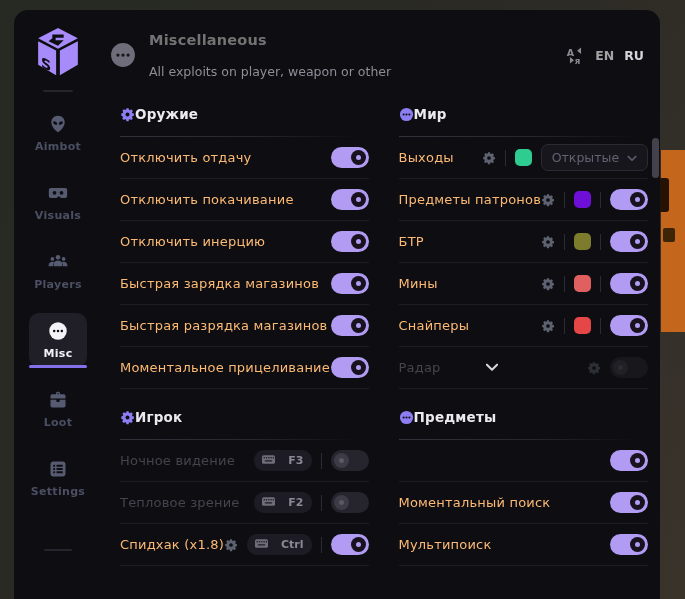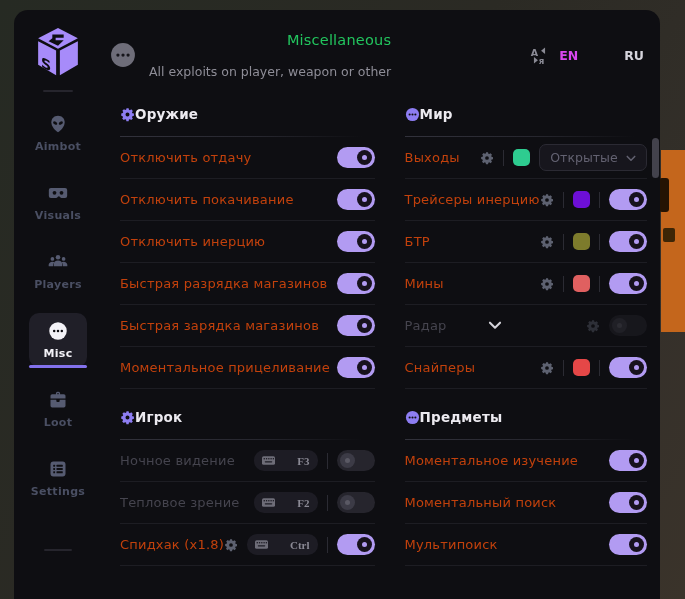--- a/index.html
+++ b/index.html
@@ -35,42 +35,42 @@
   .nav-item.active::after{
     content:"";position:absolute;left:0;right:0;bottom:-1px;height:3px;
     background:#8371ec;border-radius:2px;
   }
   .side-bottom-div{width:28px;height:2px;background:#26252d;border-radius:1px;margin-top:44px;}
   
   .main{flex:1;display:flex;flex-direction:column;min-width:0;}
   .header{display:flex;align-items:center;padding:14px 16px 0 8px;height:62px;}
   .h-ellipsis{width:26px;height:26px;flex:0 0 26px;}
   .h-text{margin-left:13px;}
-  .h-title{font-size:14.5px;font-weight:normal;color:#22c55e;letter-spacing:.2px;text-align:right;}
+  .h-title{font-size:14.5px;font-weight:bold;color:#737373;letter-spacing:.2px;}
   .h-sub{font-size:12.5px;color:#8e8d97;margin-top:16px;}
   .h-right{margin-left:auto;display:flex;align-items:center;gap:10px;}
   .translate-ic{width:19px;height:19px;color:#8a8a95;}
   .lang{font-size:12.5px;font-weight:bold;cursor:pointer;}
-  .lang.en{color:#d946ef;}
-  .lang.ru{color:#d5d4dc;margin-left:36px;}
+  .lang.en{color:#a3a3a3;}
+  .lang.ru{color:#d5d4dc;}
   
   .content{
     flex:1;display:grid;grid-template-columns:1fr 1fr;column-gap:30px;
     padding:0 14px 0 18px;align-content:start;
   }
   section{min-width:0;}
   .sec-head{display:flex;align-items:center;margin-top:16px;height:24px;}
   .sec-icon{width:15px;height:15px;display:inline-flex;}
   .sec-icon svg{width:15px;height:15px;}
   .sec-icon.gear-kind{color:#8d7df2;}
   .sec-icon.dots-kind{color:#8d7df2;}
   .sec-title{font-size:13.5px;font-weight:bold;color:#eceaf0;letter-spacing:.2px;}
   .sec-divider{height:1px;margin-top:10px;background:linear-gradient(to right,#32323c 0%,#26262e 55%,rgba(38,38,46,0) 95%);}
   .row{height:41px;display:flex;align-items:center;border-bottom:1px solid #1d1d23;}
-  .row-label{font-size:13px;color:#c2410c;letter-spacing:.2px;white-space:nowrap;}
+  .row-label{font-size:13px;color:#fdba74;letter-spacing:.2px;white-space:nowrap;}
   .row.lbl-dim .row-label{color:#45444e;}
   .row-chev{margin:0 auto;display:inline-flex;color:#d6d5dc;}
   .row-chev svg{width:14px;height:9px;}
   .ctr{margin-left:auto;display:flex;align-items:center;gap:9px;}
   .ctr.muted{opacity:.4;}
   .vsep{width:1px;height:16px;background:#2b2b33;}
   .gear{width:14px;height:14px;color:#5d6170;display:inline-flex;cursor:pointer;}
   .gear svg{width:14px;height:14px;}
   .swatch{width:17px;height:17px;border-radius:5px;cursor:pointer;}
   .toggle{width:38px;height:21px;border-radius:11px;position:relative;cursor:pointer;flex:0 0 38px;}
@@ -82,21 +82,21 @@
   .dot{position:absolute;left:5px;top:5px;width:5px;height:5px;border-radius:50%;}
   .toggle.on .dot{background:#b29bf2;}
   .toggle.off .dot{background:#5a5964;}
   .dropdown{
     height:25px;padding:0 10px;border-radius:7px;background:#17161d;border:1px solid #2b2a33;
     display:flex;align-items:center;gap:8px;color:#636271;font-size:12.5px;cursor:pointer;
   }
   .dropdown svg{width:10px;height:7px;}
   .key{
     height:21px;padding:0 8px;border-radius:10px;background:#1d1c24;
-    display:flex;align-items:center;gap:22px;color:#8a8994;font-size:11px;font-weight:bold;font-family:Liberation Serif, serif;
+    display:flex;align-items:center;gap:13px;color:#8a8994;font-size:11px;font-weight:bold;
   }
   .key svg{width:13px;height:9px;color:#6e6d78;}
 </style>
 </head>
 <body>
 
 <div class="bg-orange">
   <div class="mark1"></div>
     <div class="mark2"></div>
 </div>
@@ -250,31 +250,31 @@
               <span class="row-label">Отключить инерцию</span>
               <div class="ctr">
                 <div class="toggle on">
                   <div class="knob">
                     <div class="dot"></div>
                   </div>
                 </div>
               </div>
             </div>
             <div class="row">
+              <span class="row-label">Быстрая зарядка магазинов</span>
+              <div class="ctr">
+                <div class="toggle on">
+                  <div class="knob">
+                    <div class="dot"></div>
+                  </div>
+                </div>
+              </div>
+            </div>
+            <div class="row">
               <span class="row-label">Быстрая разрядка магазинов</span>
-              <div class="ctr">
-                <div class="toggle on">
-                  <div class="knob">
-                    <div class="dot"></div>
-                  </div>
-                </div>
-              </div>
-            </div>
-            <div class="row">
-              <span class="row-label">Быстрая зарядка магазинов</span>
               <div class="ctr">
                 <div class="toggle on">
                   <div class="knob">
                     <div class="dot"></div>
                   </div>
                 </div>
               </div>
             </div>
             <div class="row">
               <span class="row-label">Моментальное прицеливание</span>
@@ -405,21 +405,21 @@
                 <span class="swatch" style="background: rgb(46, 204, 144);"></span>
                 <span class="dropdown">
                   <span>Открытые</span>
                   <span><svg viewBox="0 0 12 8" fill="none" stroke="currentColor" stroke-width="1.8" stroke-linecap="round" stroke-linejoin="round">
                       <path d="M1.5 1.5 6 6l4.5-4.5"></path>
                     </svg></span>
                 </span>
               </div>
             </div>
             <div class="row">
-              <span class="row-label">Трейсеры инерцию</span>
+              <span class="row-label">Предметы патронов</span>
               <div class="ctr">
                 <span class="gear">
                   <svg viewBox="0 0 24 24" fill="currentColor">
                     <path fill-rule="evenodd" d="M10.2 2h3.6l.5 2.5 1.6.66 2.1-1.4 2.55 2.55-1.4 2.1.66 1.6 2.5.5v3.6l-2.5.5-.66 1.6 1.4 2.1-2.55 2.55-2.1-1.4-1.6.66-.5 2.5h-3.6l-.5-2.5-1.6-.66-2.1 1.4-2.55-2.55 1.4-2.1-.66-1.6L2 13.8v-3.6l2.5-.5.66-1.6-1.4-2.1L6.3 3.45l2.1 1.4 1.6-.66.5-2.5zM12 8.8a3.2 3.2 0 1 0 0 6.4 3.2 3.2 0 0 0 0-6.4z"></path>
                   </svg>
                 </span>
                 <span class="vsep"></span>
                 <span class="swatch" style="background: rgb(109, 15, 214);"></span>
                 <span class="vsep"></span>
                 <div class="toggle on">
@@ -450,20 +450,38 @@
             <div class="row">
               <span class="row-label">Мины</span>
               <div class="ctr">
                 <span class="gear">
                   <svg viewBox="0 0 24 24" fill="currentColor">
                     <path fill-rule="evenodd" d="M10.2 2h3.6l.5 2.5 1.6.66 2.1-1.4 2.55 2.55-1.4 2.1.66 1.6 2.5.5v3.6l-2.5.5-.66 1.6 1.4 2.1-2.55 2.55-2.1-1.4-1.6.66-.5 2.5h-3.6l-.5-2.5-1.6-.66-2.1 1.4-2.55-2.55 1.4-2.1-.66-1.6L2 13.8v-3.6l2.5-.5.66-1.6-1.4-2.1L6.3 3.45l2.1 1.4 1.6-.66.5-2.5zM12 8.8a3.2 3.2 0 1 0 0 6.4 3.2 3.2 0 0 0 0-6.4z"></path>
                   </svg>
                 </span>
                 <span class="vsep"></span>
                 <span class="swatch" style="background: rgb(224, 96, 96);"></span>
+                <span class="vsep"></span>
+                <div class="toggle on">
+                  <div class="knob">
+                    <div class="dot"></div>
+                  </div>
+                </div>
+              </div>
+            </div>
+            <div class="row">
+              <span class="row-label">Снайперы</span>
+              <div class="ctr">
+                <span class="gear">
+                  <svg viewBox="0 0 24 24" fill="currentColor">
+                    <path fill-rule="evenodd" d="M10.2 2h3.6l.5 2.5 1.6.66 2.1-1.4 2.55 2.55-1.4 2.1.66 1.6 2.5.5v3.6l-2.5.5-.66 1.6 1.4 2.1-2.55 2.55-2.1-1.4-1.6.66-.5 2.5h-3.6l-.5-2.5-1.6-.66-2.1 1.4-2.55-2.55 1.4-2.1-.66-1.6L2 13.8v-3.6l2.5-.5.66-1.6-1.4-2.1L6.3 3.45l2.1 1.4 1.6-.66.5-2.5zM12 8.8a3.2 3.2 0 1 0 0 6.4 3.2 3.2 0 0 0 0-6.4z"></path>
+                  </svg>
+                </span>
+                <span class="vsep"></span>
+                <span class="swatch" style="background: rgb(229, 71, 71);"></span>
                 <span class="vsep"></span>
                 <div class="toggle on">
                   <div class="knob">
                     <div class="dot"></div>
                   </div>
                 </div>
               </div>
             </div>
             <div class="row lbl-dim">
               <span class="row-label">Радар</span>
@@ -472,38 +490,20 @@
                   <path d="M1.5 1.5 6 6l4.5-4.5"></path>
                 </svg>
               </span>
               <div class="ctr muted">
                 <span class="gear">
                   <svg viewBox="0 0 24 24" fill="currentColor">
                     <path fill-rule="evenodd" d="M10.2 2h3.6l.5 2.5 1.6.66 2.1-1.4 2.55 2.55-1.4 2.1.66 1.6 2.5.5v3.6l-2.5.5-.66 1.6 1.4 2.1-2.55 2.55-2.1-1.4-1.6.66-.5 2.5h-3.6l-.5-2.5-1.6-.66-2.1 1.4-2.55-2.55 1.4-2.1-.66-1.6L2 13.8v-3.6l2.5-.5.66-1.6-1.4-2.1L6.3 3.45l2.1 1.4 1.6-.66.5-2.5zM12 8.8a3.2 3.2 0 1 0 0 6.4 3.2 3.2 0 0 0 0-6.4z"></path>
                   </svg>
                 </span>
                 <div class="toggle off">
-                  <div class="knob">
-                    <div class="dot"></div>
-                  </div>
-                </div>
-              </div>
-            </div>
-            <div class="row">
-              <span class="row-label">Снайперы</span>
-              <div class="ctr">
-                <span class="gear">
-                  <svg viewBox="0 0 24 24" fill="currentColor">
-                    <path fill-rule="evenodd" d="M10.2 2h3.6l.5 2.5 1.6.66 2.1-1.4 2.55 2.55-1.4 2.1.66 1.6 2.5.5v3.6l-2.5.5-.66 1.6 1.4 2.1-2.55 2.55-2.1-1.4-1.6.66-.5 2.5h-3.6l-.5-2.5-1.6-.66-2.1 1.4-2.55-2.55 1.4-2.1-.66-1.6L2 13.8v-3.6l2.5-.5.66-1.6-1.4-2.1L6.3 3.45l2.1 1.4 1.6-.66.5-2.5zM12 8.8a3.2 3.2 0 1 0 0 6.4 3.2 3.2 0 0 0 0-6.4z"></path>
-                  </svg>
-                </span>
-                <span class="vsep"></span>
-                <span class="swatch" style="background: rgb(229, 71, 71);"></span>
-                <span class="vsep"></span>
-                <div class="toggle on">
                   <div class="knob">
                     <div class="dot"></div>
                   </div>
                 </div>
               </div>
             </div>
           </section>
           <section>
             <div class="sec-head">
               <span class="sec-icon dots-kind">
@@ -511,21 +511,20 @@
                   <circle cx="12" cy="12" r="10.5" fill="currentColor"></circle>
                   <circle cx="7.4" cy="12" r="1.7" fill="#0e0e12"></circle>
                   <circle cx="12" cy="12" r="1.7" fill="#0e0e12"></circle>
                   <circle cx="16.6" cy="12" r="1.7" fill="#0e0e12"></circle>
                 </svg>
               </span>
               <span class="sec-title">Предметы</span>
             </div>
             <div class="sec-divider"></div>
             <div class="row">
-              <span class="row-label">Моментальное изучение</span>
               <div class="ctr">
                 <div class="toggle on">
                   <div class="knob">
                     <div class="dot"></div>
                   </div>
                 </div>
               </div>
             </div>
             <div class="row">
               <span class="row-label">Моментальный поиск</span>

